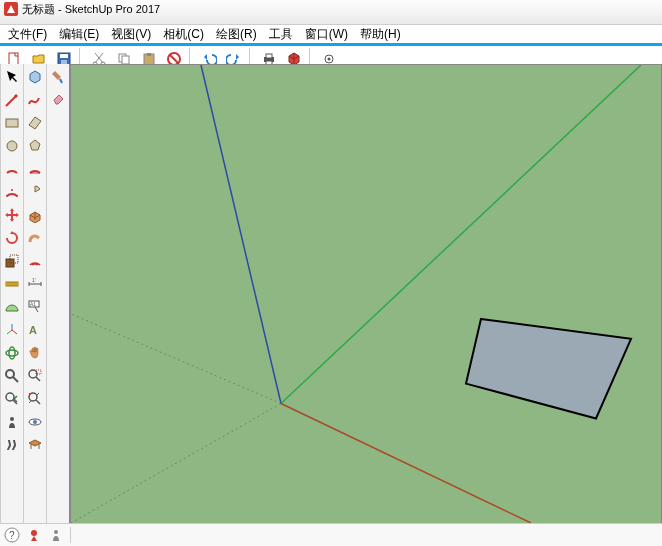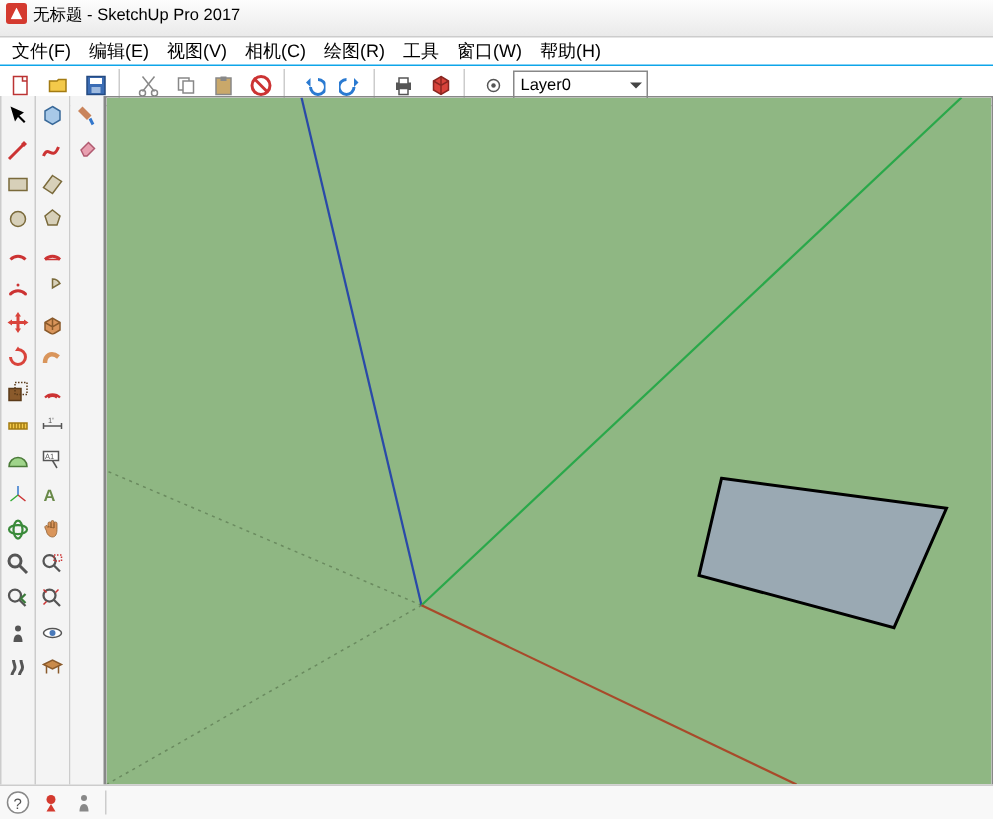--- a/index.html
+++ b/index.html
@@ -1,19 +1,19 @@
 <!DOCTYPE html>
 <html><head>
 <meta charset="utf-8">
 <style>
 html,body{margin:0;padding:0;font-family:"Microsoft YaHei",Arial,sans-serif;font-size:12px;background:#fff;color:#000;overflow:hidden}
 .titlebar{height:20px;background:linear-gradient(#fdfdfd,#eaeaea);border-bottom:1px solid #ccc;display:flex;align-items:flex-start;padding:2px 4px;font-size:11px}
 .titlebar .icon{width:14px;height:14px;background:#d43a2f;border-radius:2px;margin-right:4px;position:relative}
 .titlebar .icon:after{content:"";position:absolute;inset:3px;background:#fff;clip-path:polygon(50% 0,100% 100%,0 100%)}
-.menubar{height:18px;border-bottom:1px solid #0ea5e9;display:flex;align-items:center;padding:0 2px;font-size:12px}
+.menubar{height:18px;border-bottom:3px solid #0ea5e9;display:flex;align-items:center;padding:0 2px;font-size:12px}
 .menubar span{padding:0 6px;cursor:default}
 .toolbar-top{height:26px;border-bottom:1px solid #ccc;display:flex;align-items:center;padding:0 2px;gap:1px}
 .tb-btn{width:22px;height:22px;display:flex;align-items:center;justify-content:center;border:1px solid transparent;border-radius:2px}
 .tb-btn svg{width:16px;height:16px}
 .tb-sep{width:4px;height:22px;border-left:1px solid #ccc;margin:0 2px}
 .layer-dd{height:18px;border:1px solid #888;font-size:11px;padding:0 16px 0 4px;min-width:68px;position:relative;display:flex;align-items:center;background:#fff}
 .layer-dd:after{content:"";position:absolute;right:3px;top:7px;border:4px solid transparent;border-top-color:#444}
 .workarea{position:absolute;top:64px;left:0;right:0;bottom:22px;display:flex}
 .tool-col{width:22px;background:#f4f4f4;border-right:1px solid #ccc;padding-top:2px}
 .tool-col.left1{border-left:1px solid #ccc}
@@ -115,23 +115,20 @@
         <path d="M8 2v12M3 5l5 3 5-3" fill="none" stroke="#8a2620"></path>
       </svg>
     </div>
   <div class="tb-sep"></div>
   <div class="tb-btn">
       <svg viewBox="0 0 16 16">
         <circle cx="8" cy="8" r="4" fill="#fff" stroke="#555"></circle>
         <circle cx="8" cy="8" r="1.5" fill="#555"></circle>
       </svg>
     </div>
-  <div class="layer-dd">
-      <span>Layer0</span>
-    </div>
 </div>
 
 <div class="workarea">
   <div class="tool-col left1">
     <div class="tool-btn">
         <svg viewBox="0 0 16 16">
           <path d="M3 2l3 10 2-3 4 4 1-1-4-4 3-2z" fill="#000"></path>
         </svg>
       </div>
     <div class="tool-btn">

